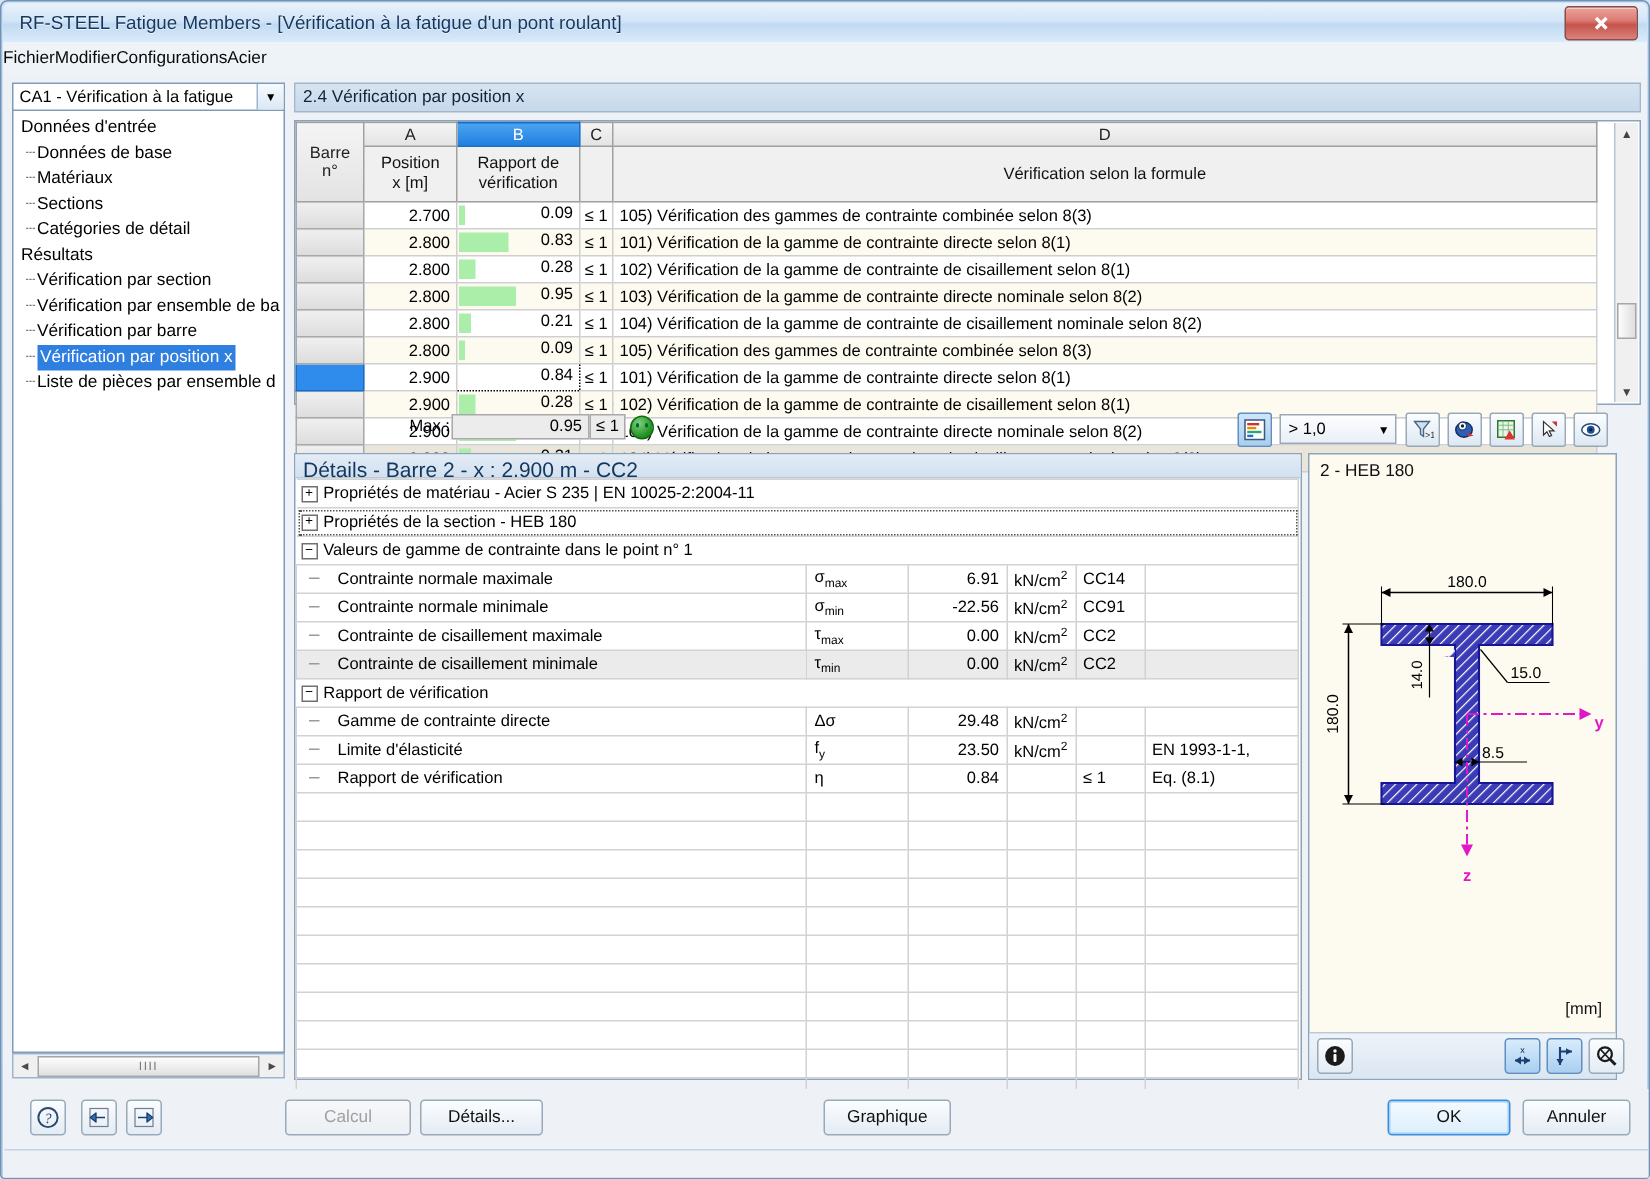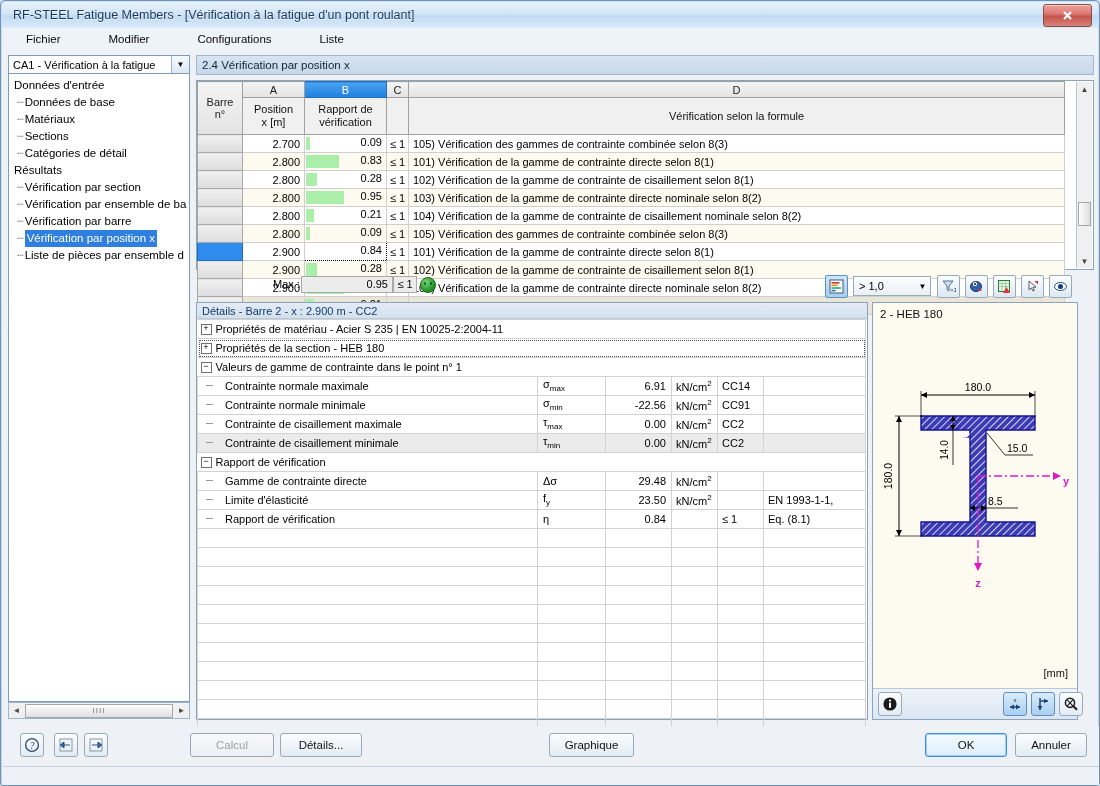--- a/index.html
+++ b/index.html
@@ -33,21 +33,21 @@
     box-shadow:inset 0 1px 0 #ffffff70;
     display:flex;align-items:center;justify-content:center;
     color:#fff;font-size:12px;font-weight:bold;cursor:pointer;
   }
   
   #menubar{
     position:absolute;left:1px;top:27px;width:1096px;height:22px;
     background:#eef3f8;display:flex;align-items:center;
     border-bottom:1px solid #c7d6e5;
   }
-  #menubar .mi{padding:3px 24px;font-size:11.5px;color:#0a0a0a;cursor:pointer;}
+  #menubar .mi{padding:3px 0;font-size:11.5px;color:#0a0a0a;cursor:pointer;}
 
   
   #client{
     position:absolute;left:1px;top:49px;width:1096px;height:735px;
     background:#eef2f7;
   }
   
   #navpane{
     position:absolute;left:6px;top:5px;width:184px;height:665px;
   }
@@ -176,21 +176,21 @@
   #filtercombo .fa{width:15px;text-align:center;font-size:8px;}
 
   
   #detwrap{
     position:absolute;left:0;top:247px;width:672px;height:418px;
     background:#fff;border:1px solid #8ba4bd;box-sizing:border-box;
   }
   #dethdr{
     height:16px;background:linear-gradient(#e3ecf6,#d2e0ef);
     border-bottom:1px solid #b9c9d8;
-    font-size:11px;color:#12375f;padding:2px 0 0 5px;box-sizing:border-box;
+    font-size:14px;color:#12375f;padding:2px 0 0 5px;box-sizing:border-box;
   }
   table.det{border-collapse:collapse;table-layout:fixed;width:634px;font-size:11px;}
   table.det td{border:1px solid #d2d2d2;height:16px;}
   .det .grp{border-left:none;padding-left:3px;}
   .det .grp .pm{
     display:inline-block;width:9px;height:9px;line-height:8px;text-align:center;
     border:1px solid #707070;background:#fff;font-size:9px;margin-right:4px;
     vertical-align:middle;font-family:"Liberation Mono",monospace;
   }
   .det .nm{padding-left:27px;position:relative;}
@@ -253,21 +253,21 @@
       <svg class="ico" width="11" height="11" viewBox="0 0 11 11">
         <path d="M2 2 L9 9 M9 2 L2 9" stroke="#fff" stroke-width="2.2" fill="none"></path>
       </svg>
     </div>
   </div>
 
   <div id="menubar">
     <div class="mi">Fichier</div>
     <div class="mi">Modifier</div>
     <div class="mi">Configurations</div>
-    <div class="mi">Liste</div>
+    <div class="mi">Acier</div>
   </div>
 
   <div id="client">
 
     <div id="navpane">
       <div id="combo">
         <div class="txt">CA1 - Vérification à la fatigue</div>
         <div class="arrow">▼</div>
       </div>
       <div id="tree">

